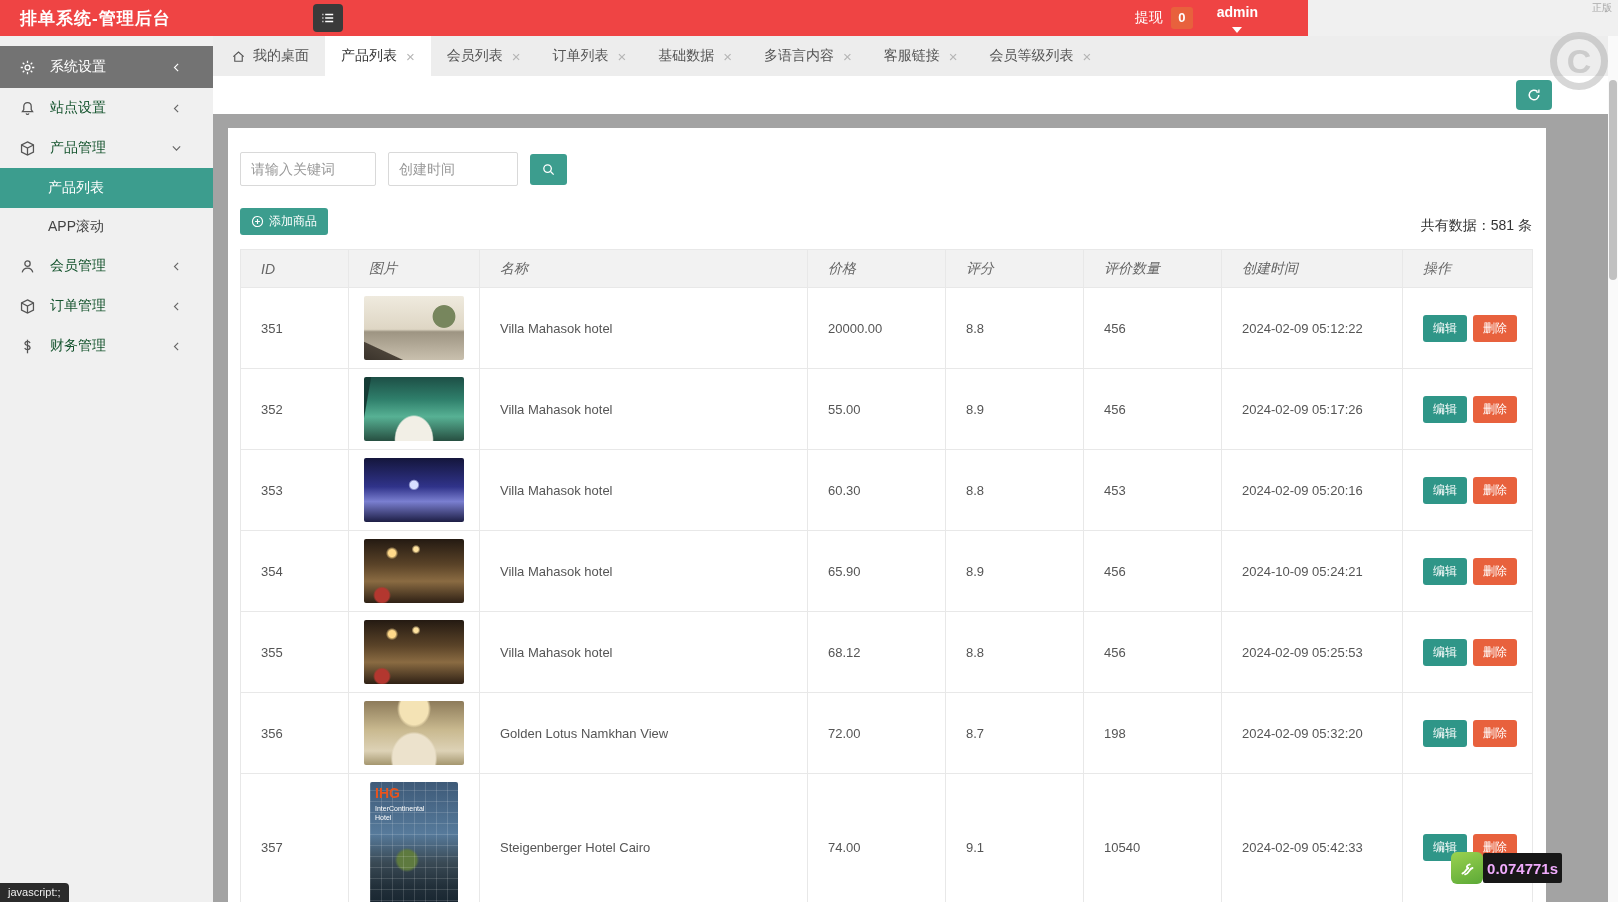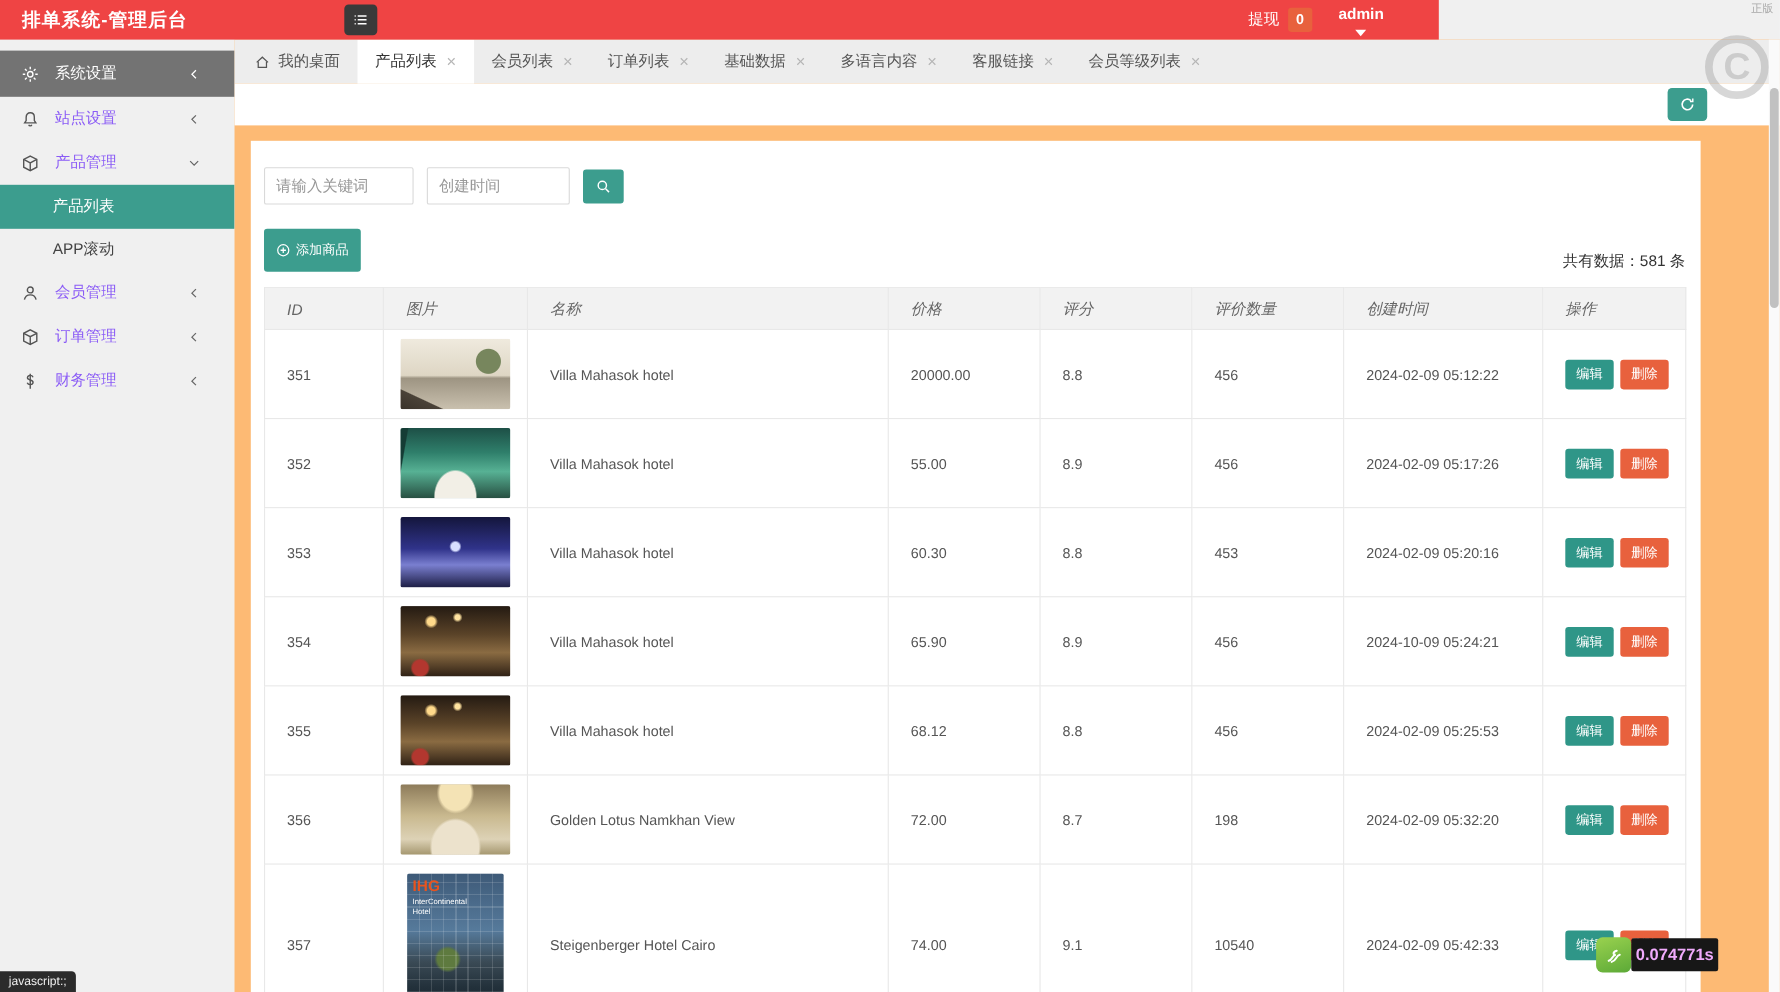--- a/index.html
+++ b/index.html
@@ -16,45 +16,45 @@
   .badge{display:inline-block;min-width:22px;height:22px;line-height:22px;text-align:center;background:#e8613d;color:#fff;border-radius:3px;font-size:13px;font-weight:bold;}
   .admin{display:flex;align-items:center;gap:5px;font-weight:bold;margin-left:14px;cursor:pointer;flex-direction:column;}
   .caret{width:0;height:0;border-left:5px solid transparent;border-right:5px solid transparent;border-top:6px solid #fff;margin-top:2px;}
   .corner-watermark{position:absolute;right:6px;top:1px;font-size:10px;color:rgba(150,150,150,.8);z-index:40;}
   .cc-watermark{position:absolute;left:1550px;top:32px;width:58px;height:58px;border:7px solid rgba(150,150,150,.38);border-radius:50%;z-index:25;display:flex;align-items:center;justify-content:center;pointer-events:none;}
   .cc-watermark span{font-size:34px;font-weight:bold;color:rgba(150,150,150,.38);line-height:1;}
 
   
   .sidebar{position:absolute;left:0;top:36px;width:213px;bottom:0;background:#f0f0f0;z-index:20;}
   .side-menu{padding-top:10px;}
-  .side-item{height:40px;display:flex;align-items:center;padding:0 16px 0 18px;font-size:14px;color:#8b5cf6;cursor:pointer;}
+  .side-item{height:40px;display:flex;align-items:center;padding:0 16px 0 18px;font-size:14px;color:#14532d;cursor:pointer;}
   .side-item .icn{width:18px;height:18px;margin-right:14px;color:#555;}
   .side-item .chev{margin-left:auto;color:#666;width:14px;height:14px;}
   .side-item.active{background:#737373;color:#fff;height:42px;}
   .side-item.active .icn,.side-item.active .chev{color:#fff;}
   .side-sub{height:38px;display:flex;align-items:center;padding-left:48px;font-size:14px;color:#444;cursor:pointer;}
   .side-sub.active{background:#3c9d8e;color:#fff;height:40px;}
 
   
-  .main{position:absolute;left:213px;top:36px;right:0;bottom:0;background:#fdba74;overflow:hidden;}
+  .main{position:absolute;left:213px;top:36px;right:0;bottom:0;background:#a3a3a3;overflow:hidden;}
   .tabbar{height:40px;background:#ededed;display:flex;align-items:stretch;padding-left:2px;}
   .tab{display:flex;align-items:center;gap:7px;padding:0 16px;font-size:14px;color:#555;cursor:pointer;white-space:nowrap;}
   .tab .icn{width:15px;height:15px;color:#555;}
   .tab.active{background:#fff;color:#333;}
   .tab-close{color:#b5b5b5;font-size:15px;margin-left:2px;cursor:pointer;}
   .toolbar-strip{height:38px;background:#fff;display:flex;align-items:center;justify-content:flex-end;padding-right:66px;}
   .refresh-btn{width:36px;height:30px;background:#3c9d8e;border:none;border-radius:4px;color:#fff;cursor:pointer;display:flex;align-items:center;justify-content:center;}
 
   .card{position:absolute;left:15px;right:72px;top:92px;bottom:-20px;background:#fff;padding:12px;}
   .search-row{display:flex;align-items:center;gap:12px;margin-top:12px;}
   .txt-input{width:136px;height:34px;border:1px solid #d9d9d9;border-radius:2px;padding:0 10px;font-size:14px;color:#333;font-family:inherit;}
   .txt-input::placeholder{color:#999;}
   .search-btn{width:37px;height:31px;background:#3c9d8e;border:none;border-radius:3px;color:#fff;cursor:pointer;display:flex;align-items:center;justify-content:center;}
   .action-row{display:flex;align-items:flex-end;margin-top:22px;}
-  .add-btn{height:39px;background:#3c9d8e;border:none;border-radius:3px;color:#fff;font-size:12px;padding:0 11px;display:flex;align-items:center;gap:5px;cursor:pointer;font-family:inherit;}
+  .add-btn{height:27px;background:#3c9d8e;border:none;border-radius:3px;color:#fff;font-size:12px;padding:0 11px;display:flex;align-items:center;gap:5px;cursor:pointer;font-family:inherit;}
   .add-btn .icn{width:13px;height:13px;}
   .total{margin-left:auto;font-size:14px;color:#333;padding-right:2px;}
 
   table.grid{border-collapse:collapse;margin-top:14px;width:1292px;table-layout:fixed;font-size:13px;color:#555;}
   .grid th,.grid td{border:1px solid #e8e8e8;text-align:left;vertical-align:middle;}
   .grid th{background:#f2f2f2;color:#666;font-weight:normal;font-size:14px;height:38px;padding-left:20px;font-style:italic;}
   .grid td{padding:8px 0 8px 20px;background:#fff;}
   .grid td.img-cell{padding:8px 0;text-align:center;}
   .col-id{width:108px;}.col-img{width:131px;}.col-name{width:328px;}.col-price{width:138px;}
   .col-rate{width:138px;}.col-cnt{width:138px;}.col-time{width:181px;}.col-op{width:130px;}

